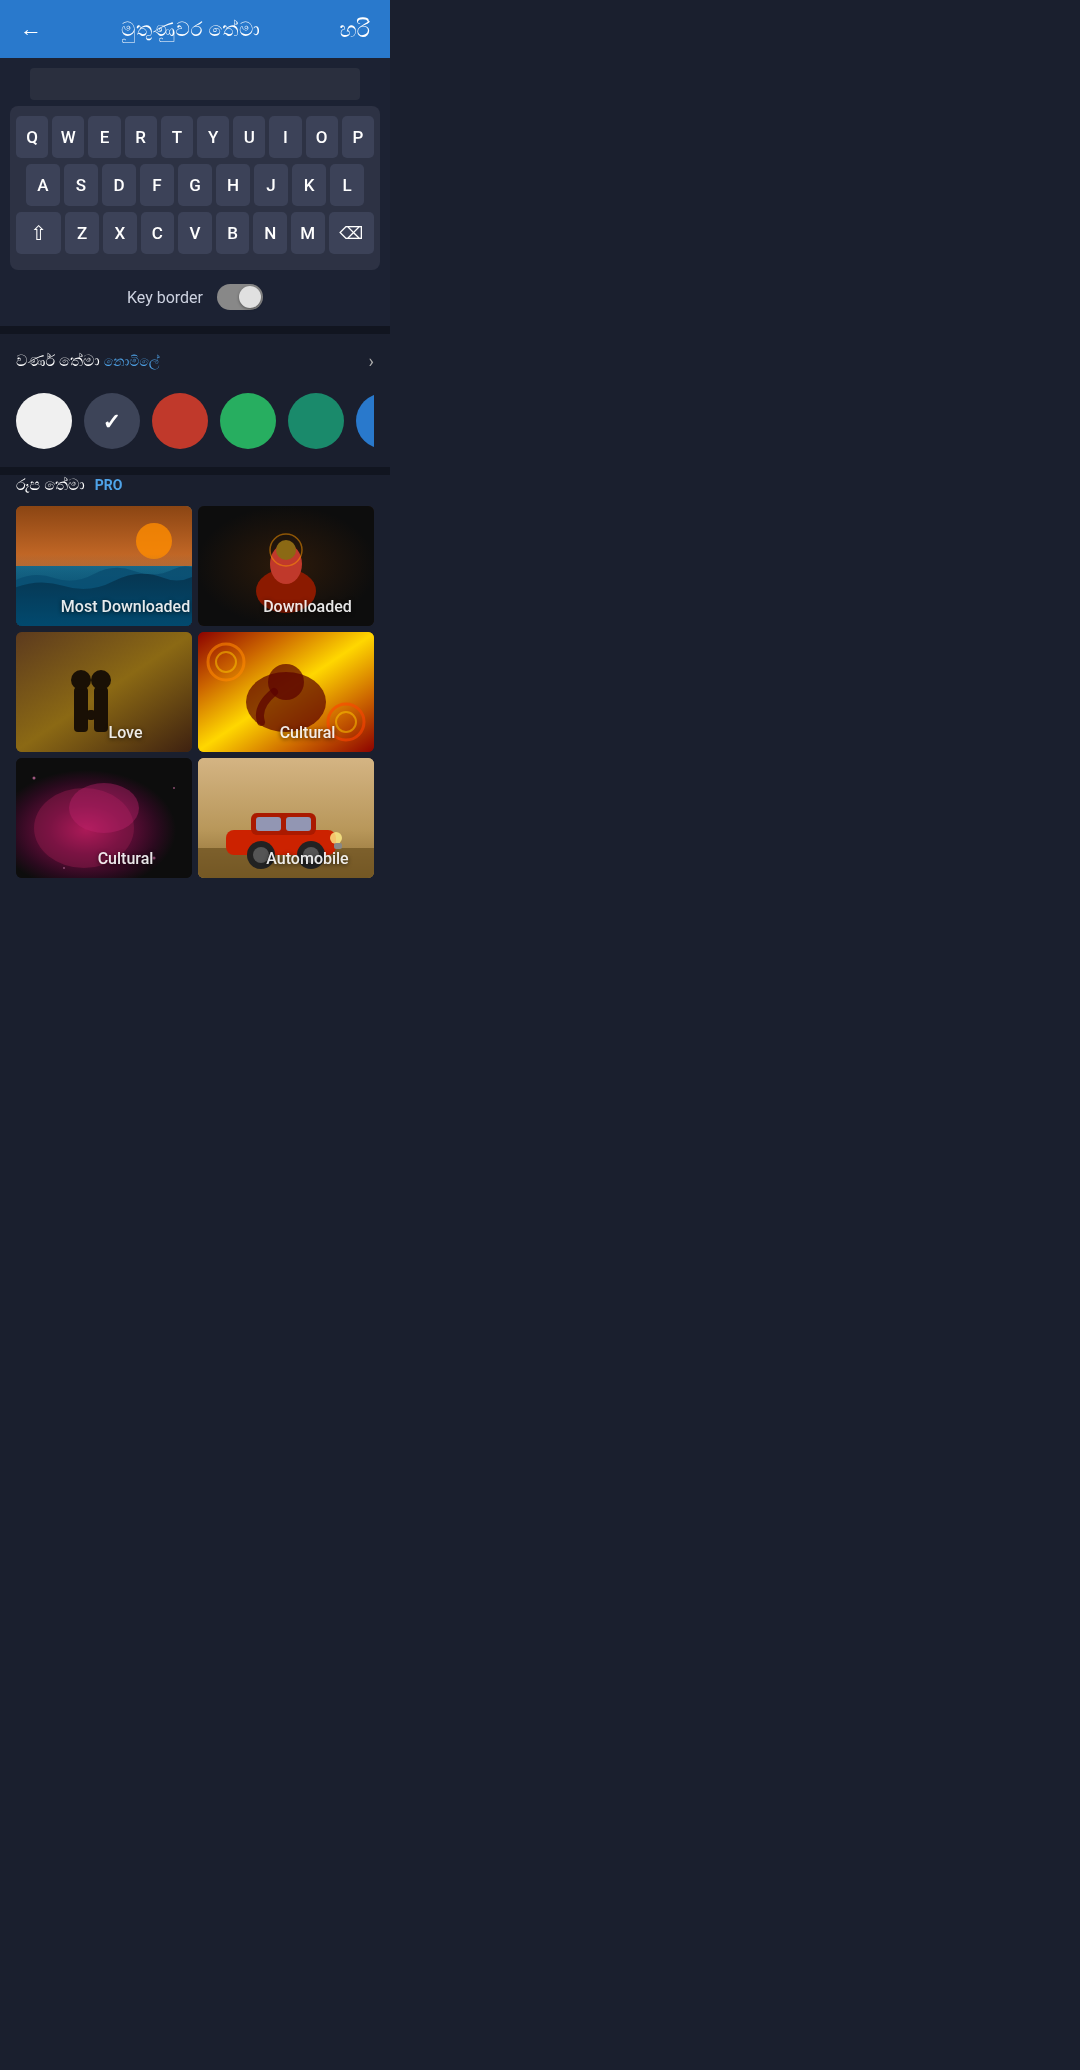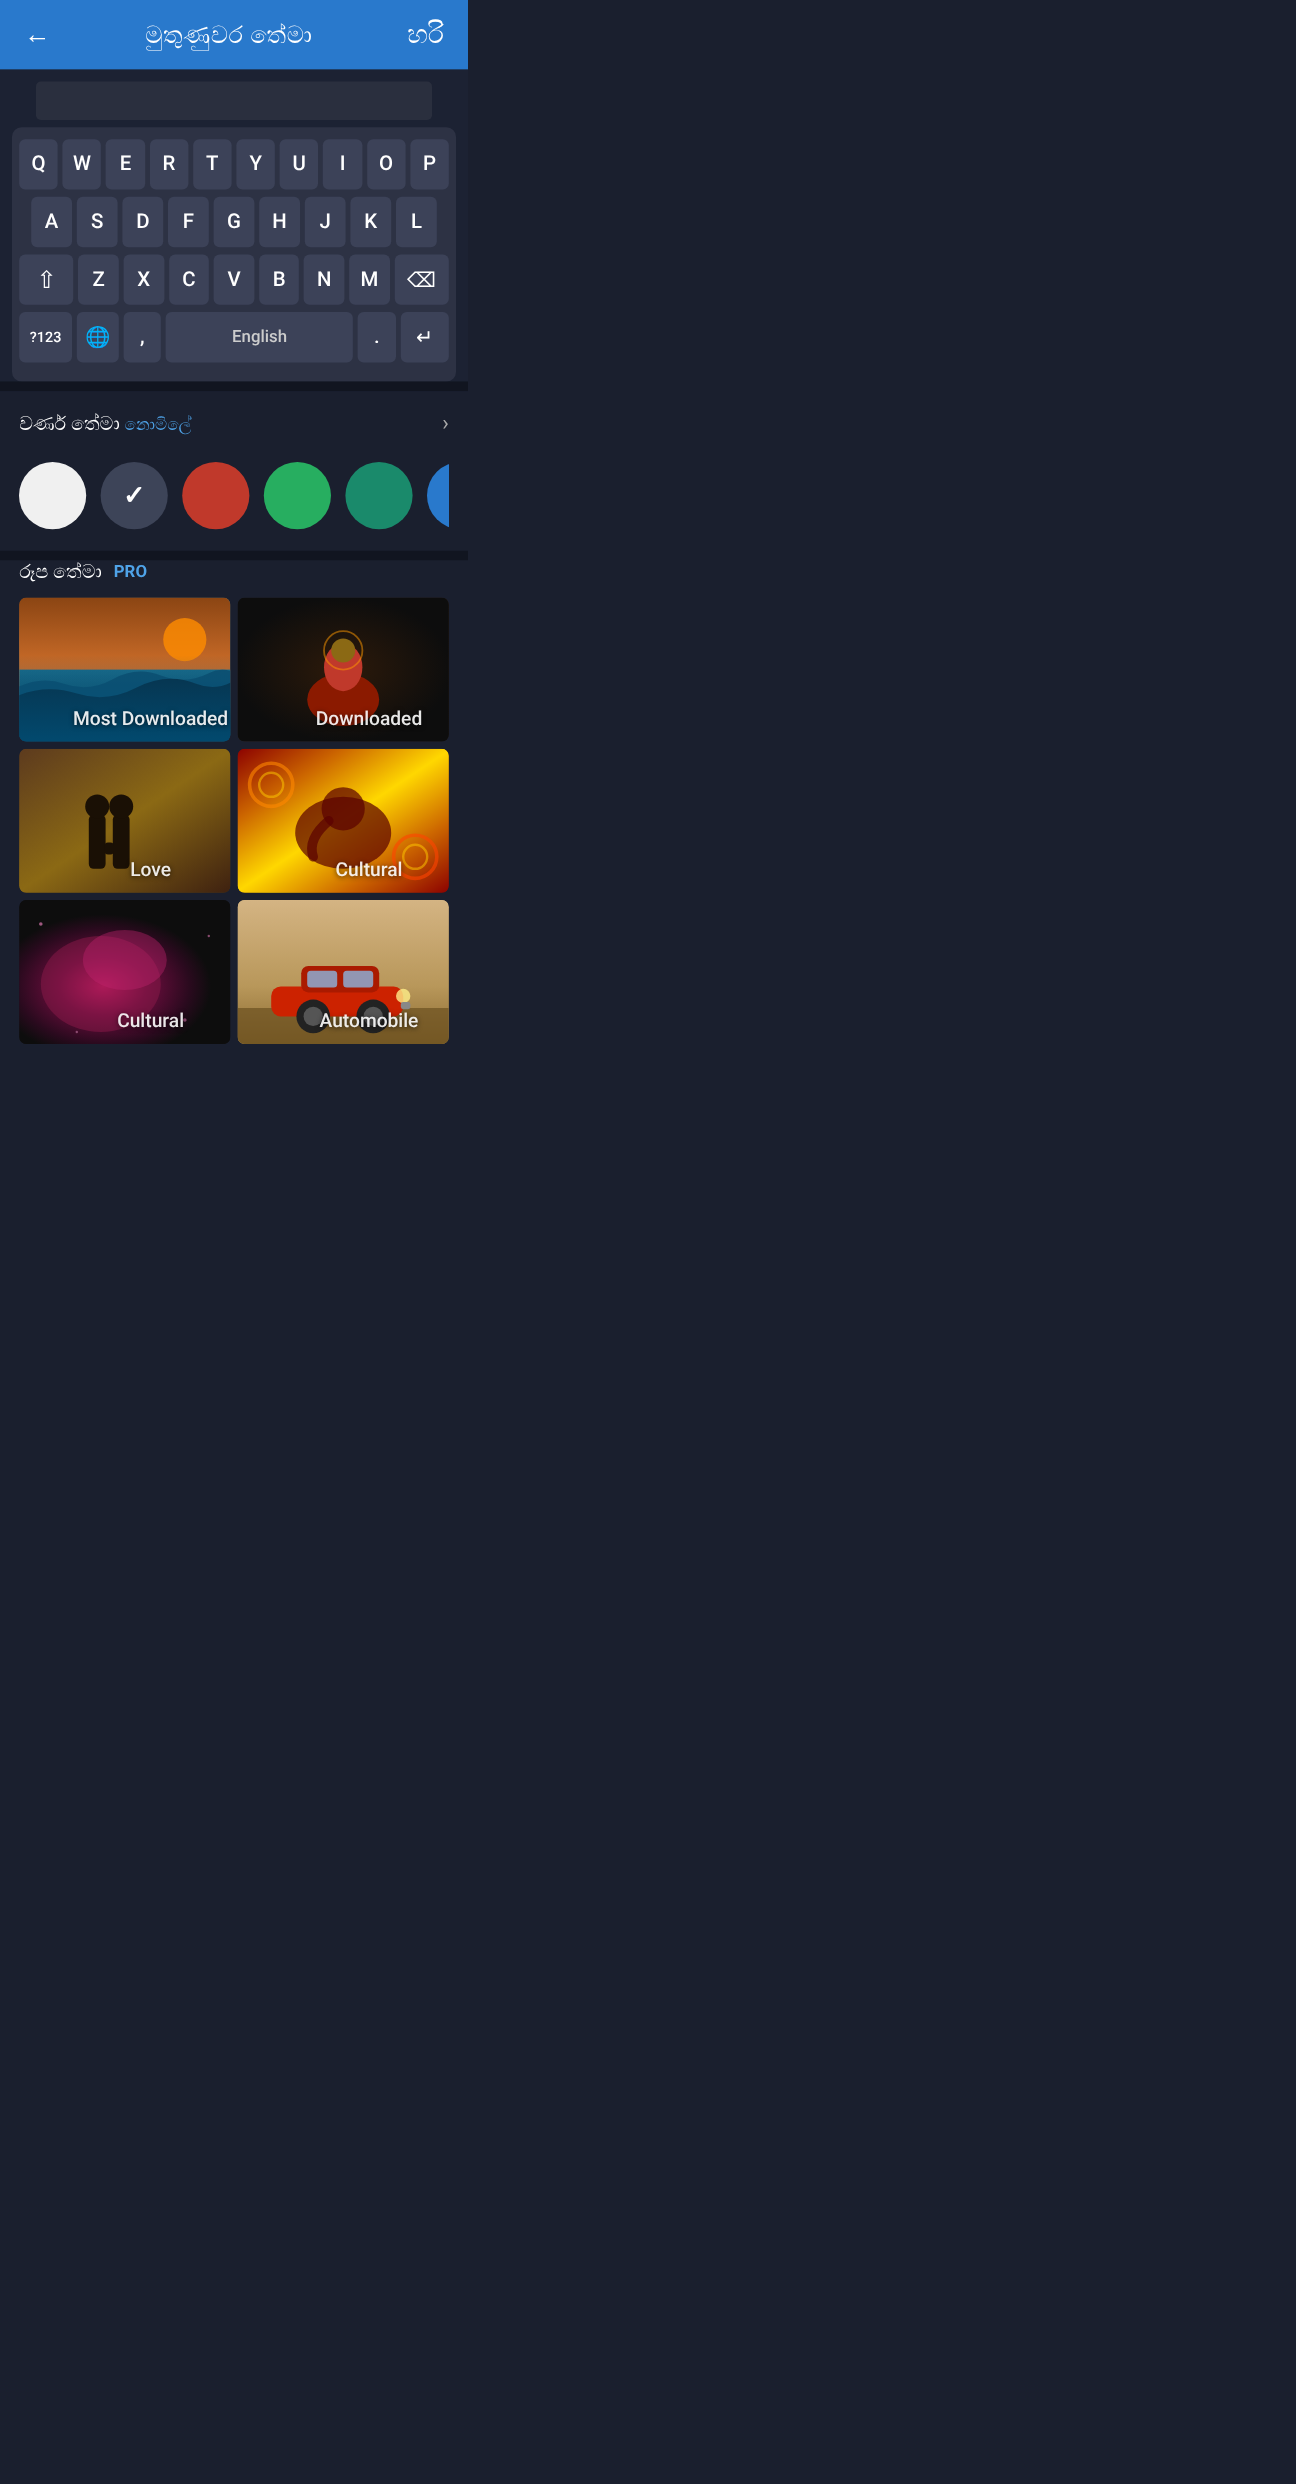--- a/index.html
+++ b/index.html
@@ -323,30 +323,28 @@
       <div class="key">Z</div>
       <div class="key">X</div>
       <div class="key">C</div>
       <div class="key">V</div>
       <div class="key">B</div>
       <div class="key">N</div>
       <div class="key">M</div>
       <div class="key backspace">⌫</div>
     </div>
 
-    <div class="keyboard-row">
-      <div class="key sym">?123</div>
-      <div class="key globe">🌐</div>
-      <div class="key comma-bottom">,</div>
-      <div class="key spacebar">English</div>
-      <div class="key period-bottom">.</div>
-      <div class="key enter">↵</div>
-    </div>
   </div>
 
+  <div class="key-border-row">
+    <span class="key-border-label">Key border</span>
+    <div class="toggle-switch">
+      <div class="toggle-thumb"></div>
+    </div>
+  </div>
 </div>
 
 <div class="section-divider"></div>
 
 <div class="color-section">
   <div class="section-header">
     <div>
       <span class="section-title">වර්ණ තේමා</span>
       <span class="section-title-highlight">නොමිලේ</span>
     </div>

